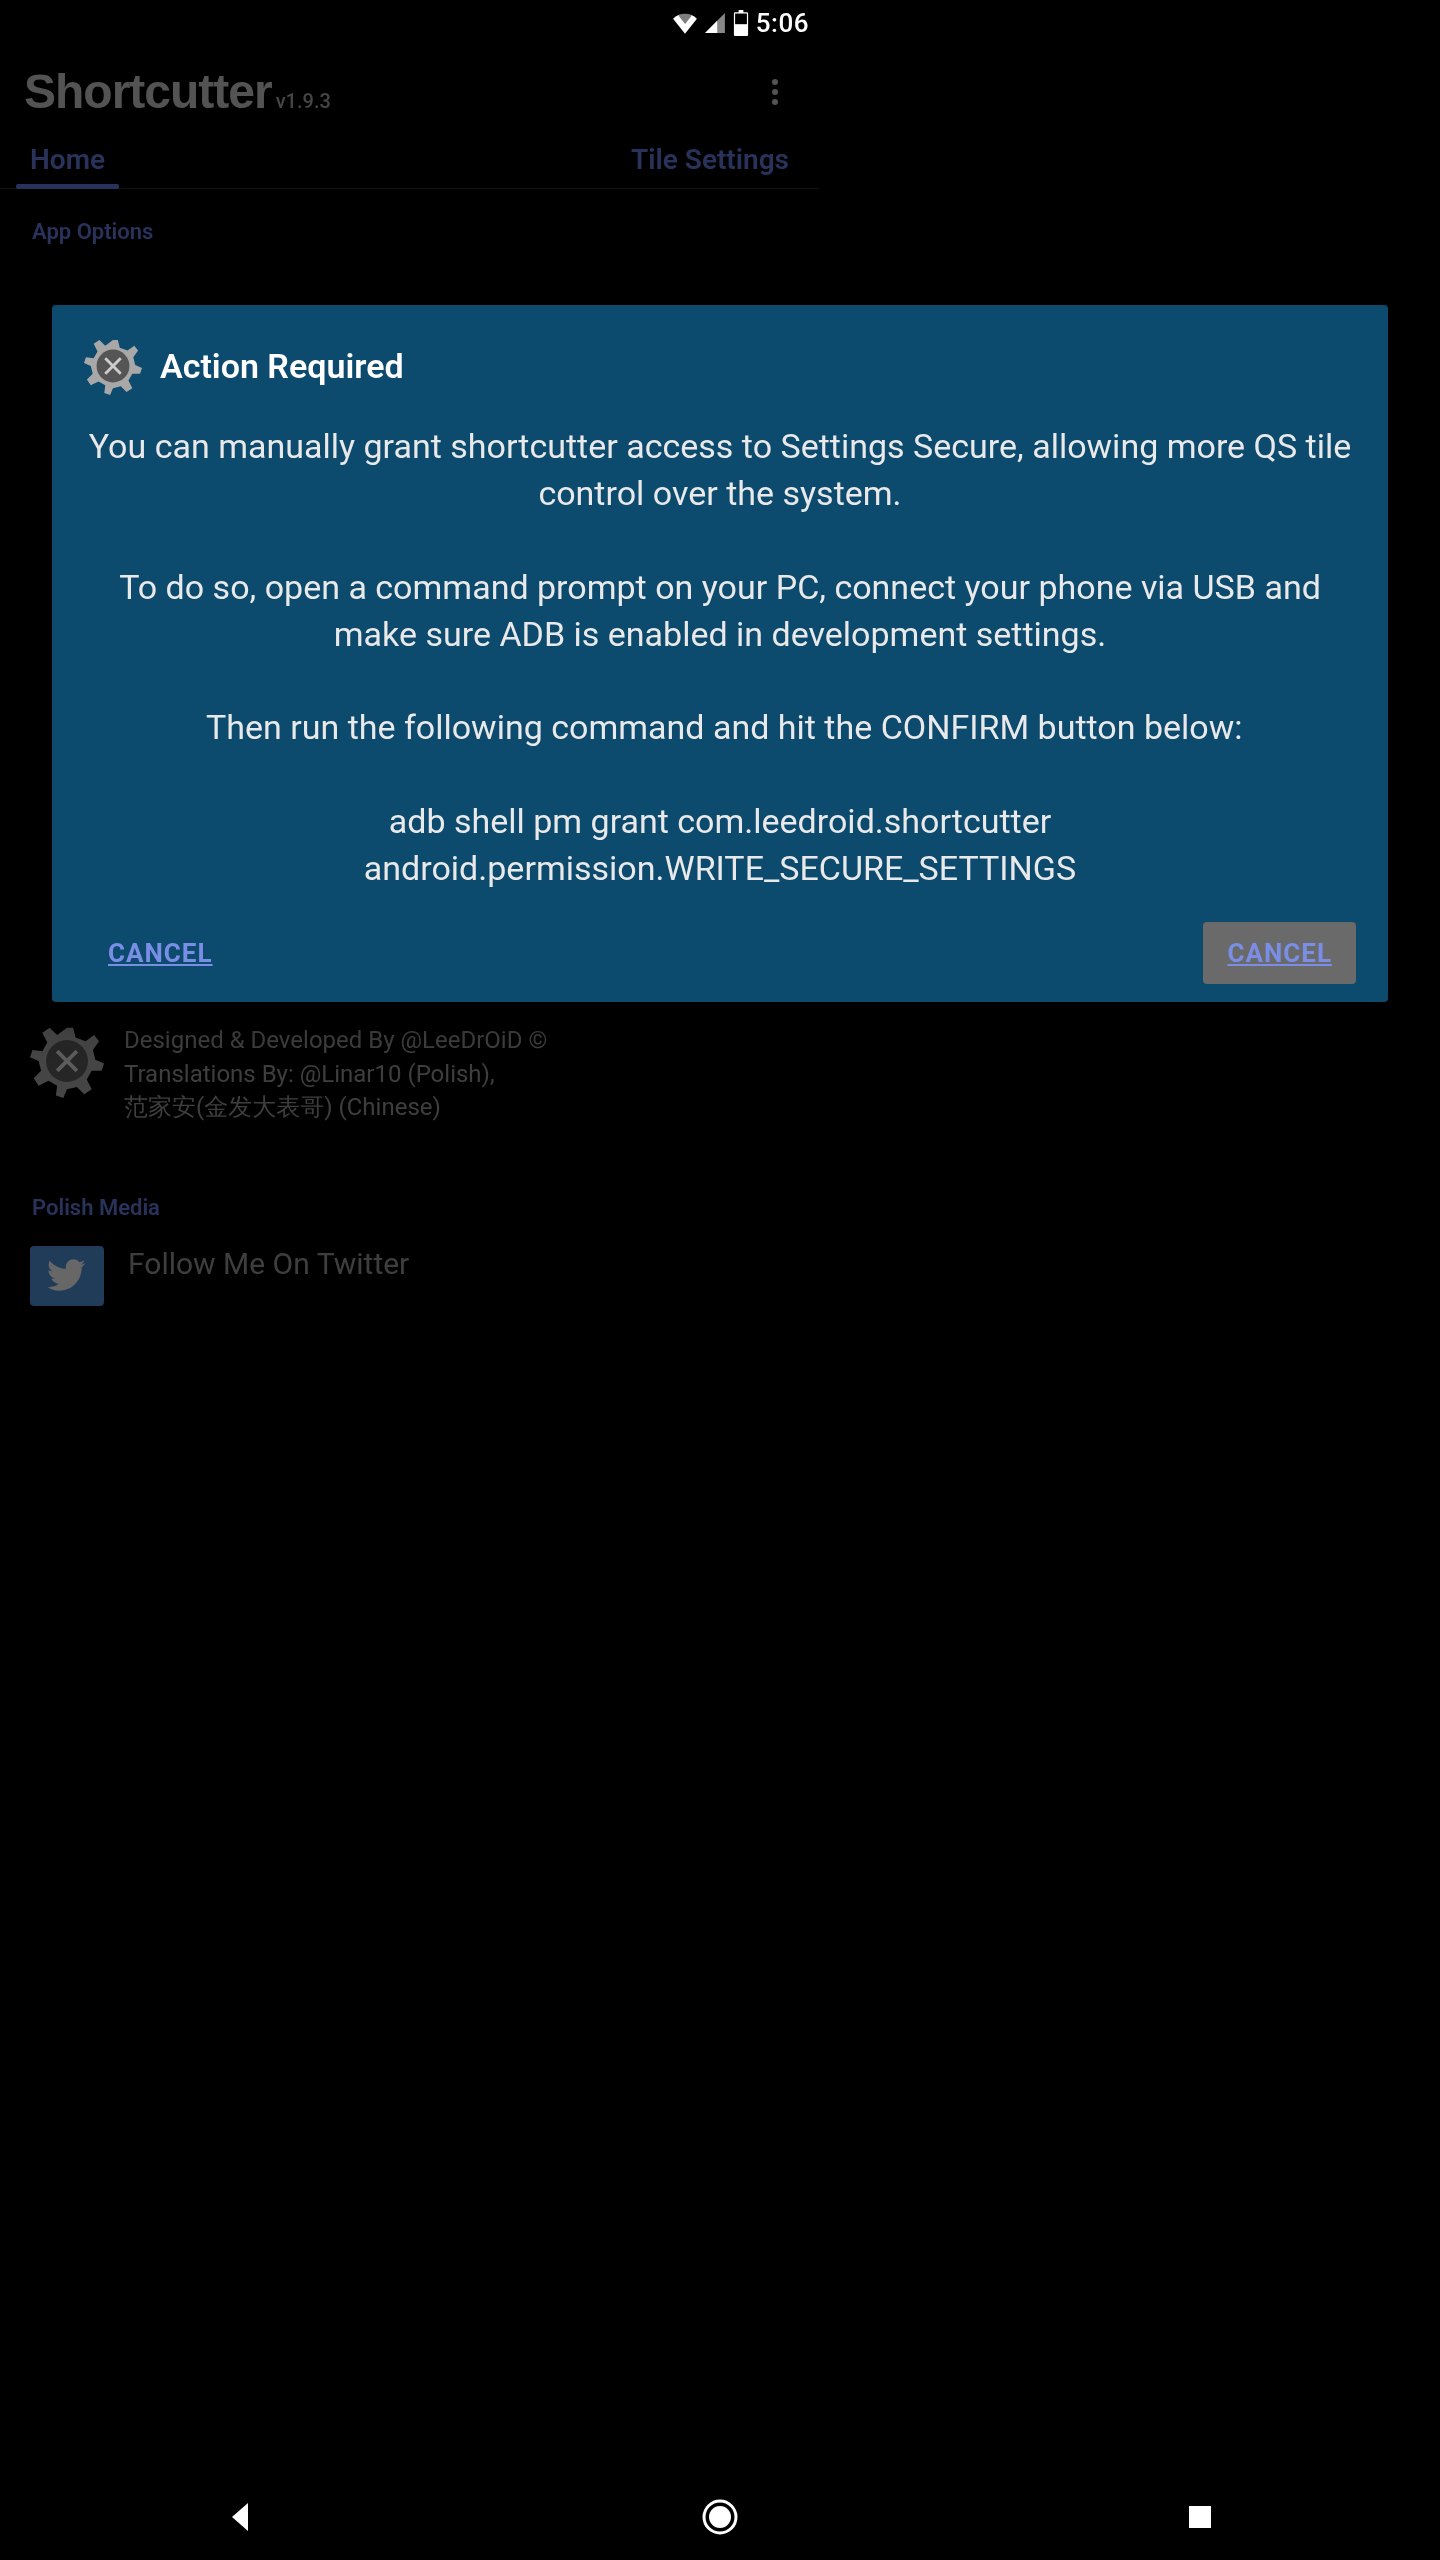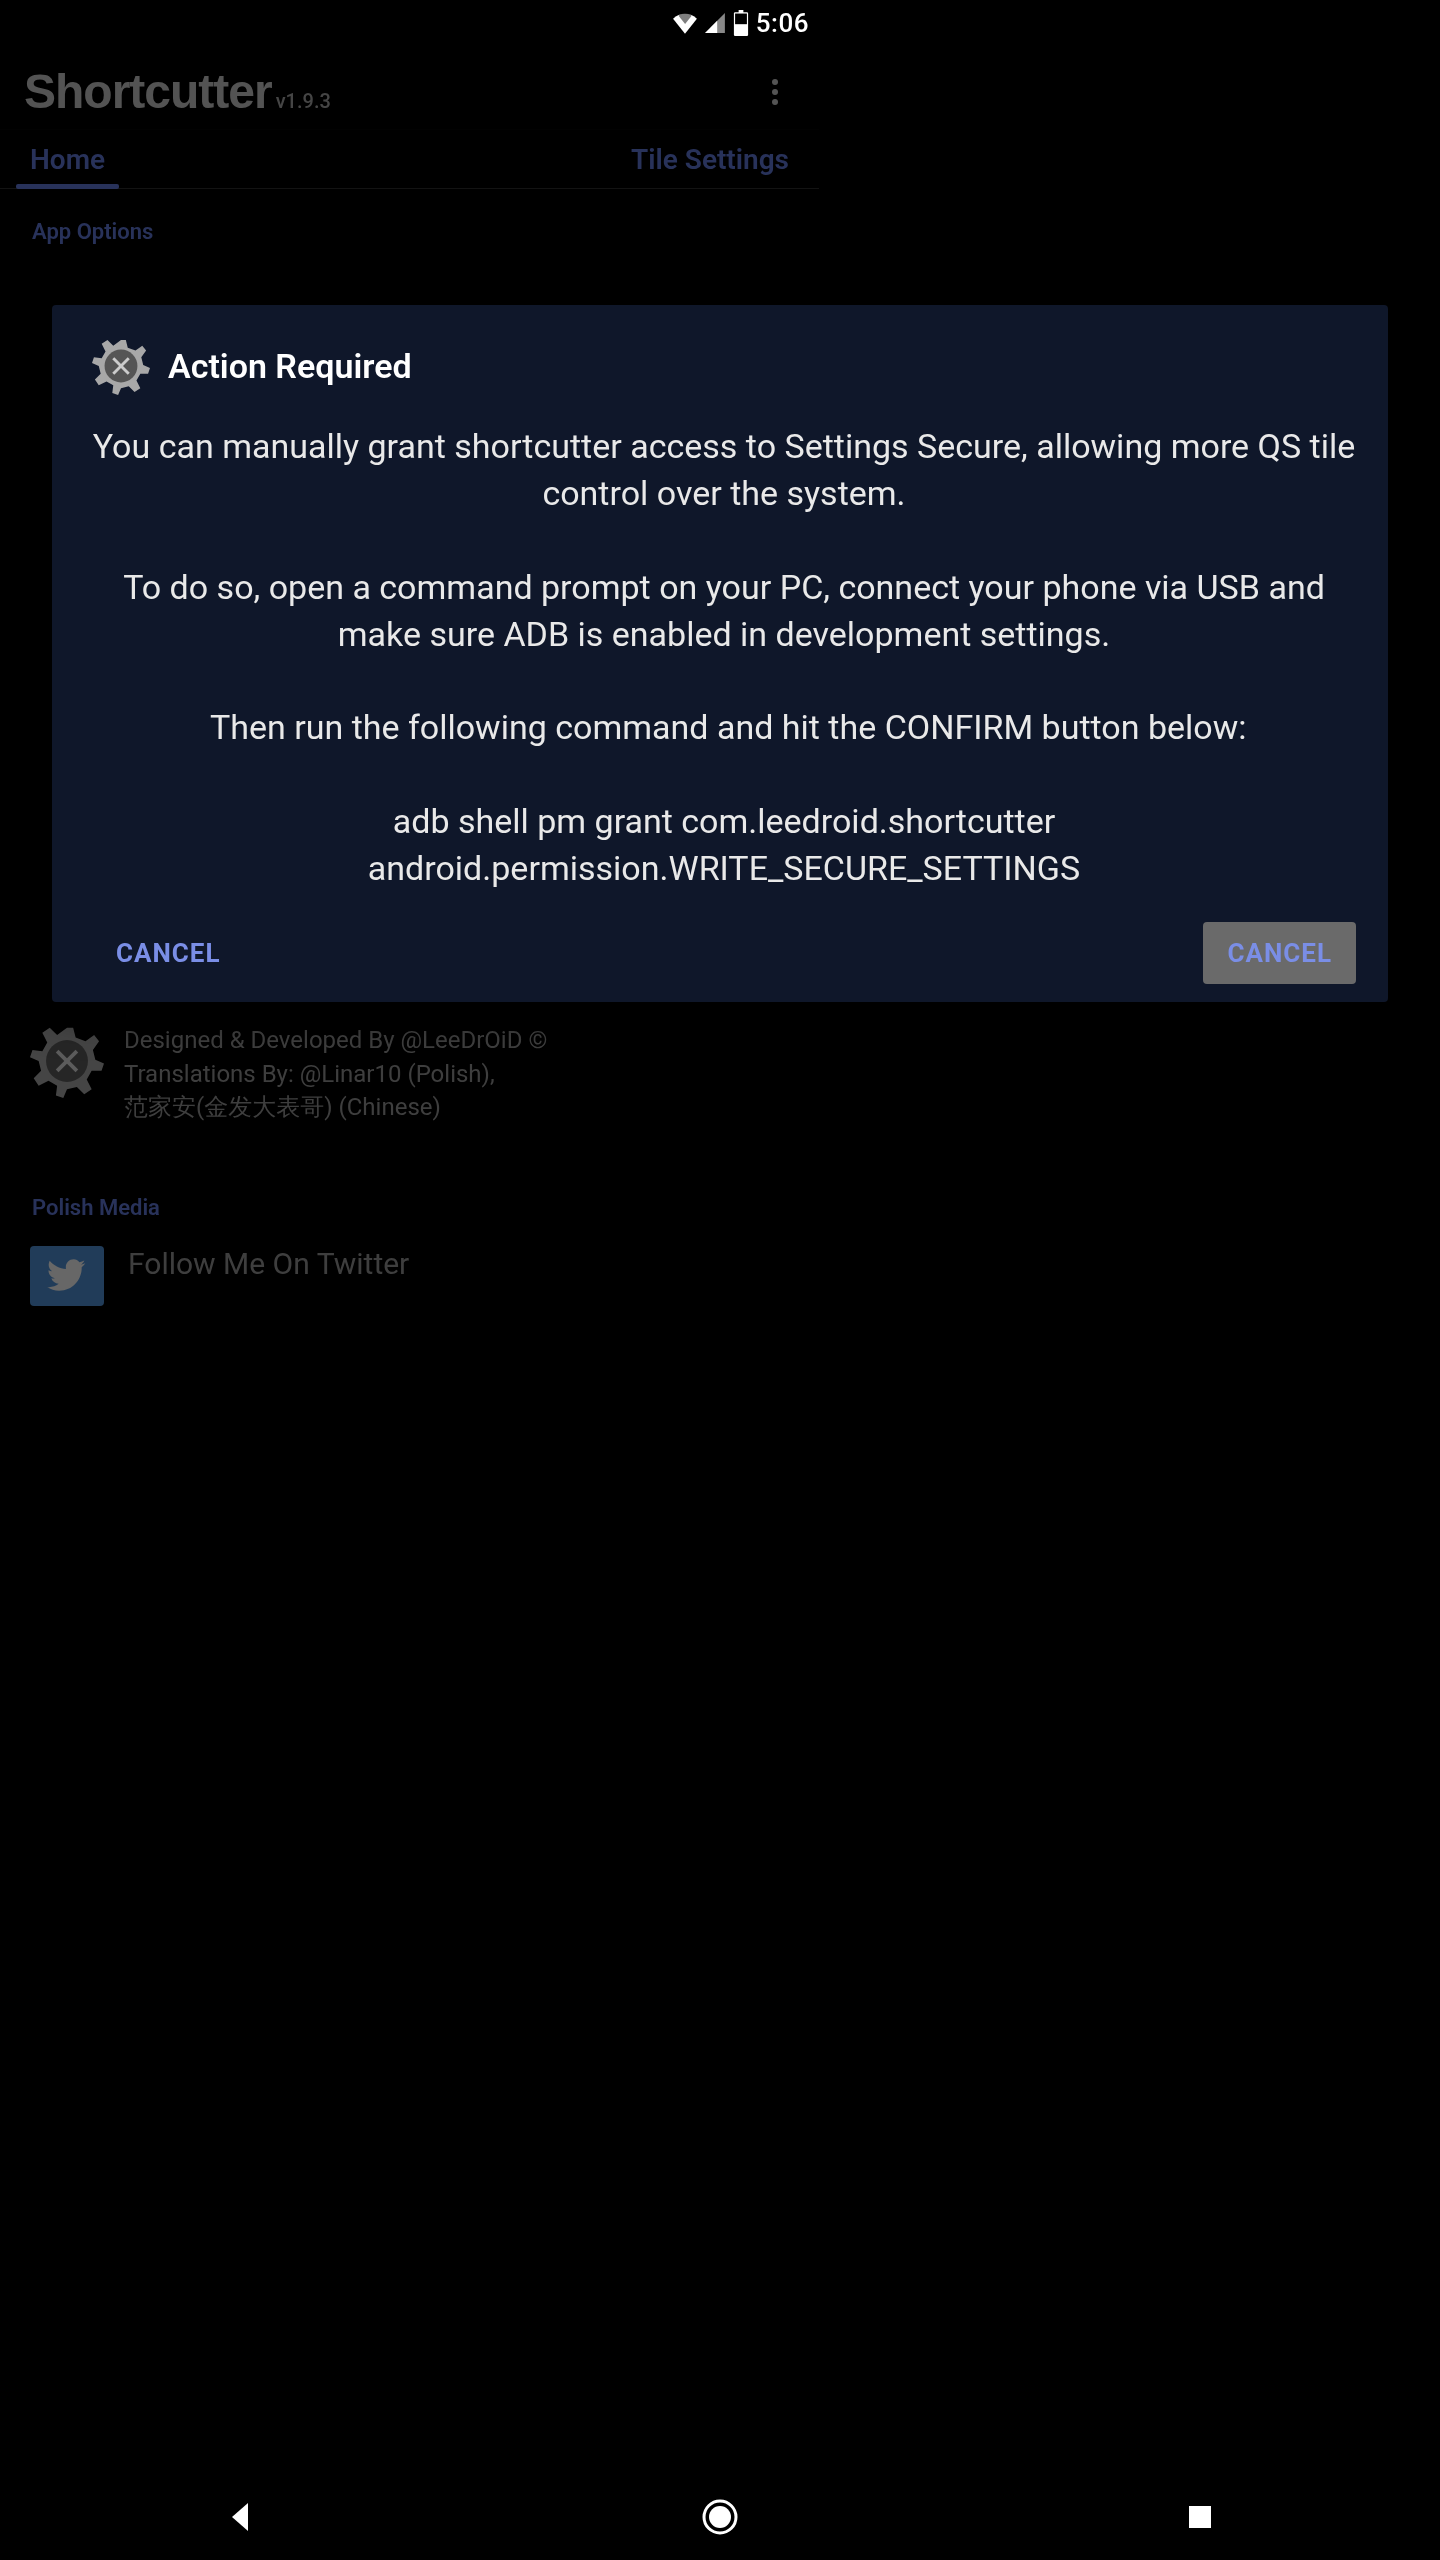--- a/index.html
+++ b/index.html
@@ -139,24 +139,24 @@
     top: 46px; bottom: 86px; left: 0; right: 0;
     background: rgba(0,0,0,0.55);
     pointer-events: none;
   }
 
   
   .dialog {
     position: absolute;
     left: 52px; right: 52px;
     top: 305px;
-    background: #0f172a;
+    background: #0c4a6e;
     border-radius: 4px;
     box-shadow: 0 10px 40px rgba(0,0,0,0.6);
-    padding: 32px 32px 18px 40px;
+    padding: 32px 32px 18px 32px;
     color: #e6e6e6;
   }
   .dialog-head {
     display: flex;
     align-items: center;
     gap: 18px;
     margin-bottom: 28px;
   }
   .dialog-head .gear { width: 58px; height: 58px; flex: 0 0 auto; }
   .dialog-title { font-size: 34px; font-weight: 600; color: #fff; }
@@ -175,20 +175,21 @@
     align-items: center;
   }
   .dlg-btn {
     font-size: 26px;
     font-weight: 700;
     color: #7a8ee6;
     letter-spacing: 1px;
     padding: 16px 24px;
     cursor: pointer;
     border-radius: 4px;
+    text-decoration: underline;
   }
   .dlg-btn.confirm { background: #6a6a6a; }
   .svg-gear circle.inner { fill: #555; }
   .svg-gear .tools { stroke: #ccc; stroke-width: 3; fill: none; }
 </style>
 </head>
 <body>
 
 <div class="status-bar">
   <span class="status-icon">

